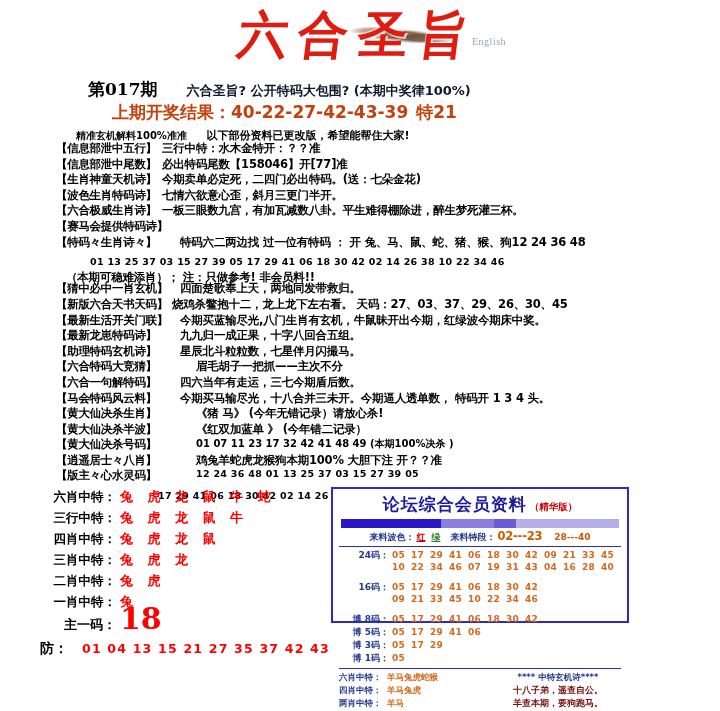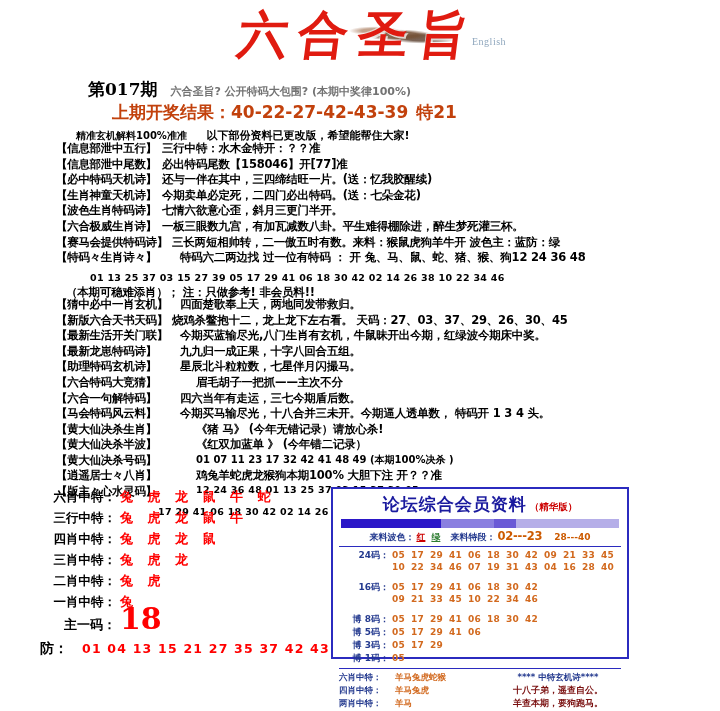--- a/index.html
+++ b/index.html
@@ -51,21 +51,21 @@
 
   
   .issue-line{
     position:absolute;left:88px;top:78px;white-space:nowrap;
   }
   .issue-no{
     font-family:"DejaVu Serif","Liberation Serif",serif;
     font-size:17px;font-weight:bold;color:#000;
   }
   .issue-sub{
-    font-size:11px;font-weight:bold;color:#737373;margin-left:8px;
+    font-size:13px;font-weight:bold;color:#0f172a;margin-left:24px;
     font-family:"DejaVu Sans","Liberation Sans",sans-serif;
   }
   .result-line{
     position:absolute;left:112px;top:101px;white-space:nowrap;
     font-size:17px;font-weight:bold;color:#c2410c;
     font-family:"DejaVu Sans","Liberation Sans",sans-serif;
   }
   .result-line .sp{margin-left:8px;}
 
   
@@ -126,21 +126,21 @@
   .main-code-v{font-family:"DejaVu Serif","Liberation Serif",serif;font-size:30px;font-weight:bold;color:#ff0000;line-height:26px;}
   .defend{
     position:absolute;left:40px;top:640px;white-space:nowrap;
     display:flex;align-items:baseline;
   }
   .defend-k{font-size:14px;font-weight:bold;color:#000;width:34px;flex:0 0 34px;}
   .defend-v{font-size:12.5px;font-weight:bold;color:#ff0000;letter-spacing:1.2px;padding-left:8px;}
 
   
   .bluebox{
-    position:absolute;left:331px;top:487px;width:298px;height:172px;
+    position:absolute;left:331px;top:487px;width:298px;height:136px;
     border:2px solid #2b2bbf;background:#ffffff;
     box-sizing:border-box;
   }
   .bb-title{
     text-align:center;margin-top:4px;white-space:nowrap;
   }
   .bb-title .t1{
     font-size:17px;font-weight:bold;color:#1a1a9e;
     font-family:"DejaVu Serif","Liberation Serif",serif;letter-spacing:1px;
   }
@@ -175,21 +175,21 @@
     font-size:9px;font-weight:bold;color:#d2691e;letter-spacing:.2px;
   }
   .bb-n span{display:inline-block;width:19px;}
   .bb-gap{height:6px;}
   .bb-sep2{margin:3px 6px 0 6px;border-top:1px solid #2b2bbf;}
   .bb-foot{display:flex;padding-top:3px;}
   .bb-foot-l{width:150px;flex:0 0 150px;padding-left:6px;}
   .bb-foot-r{flex:1;text-align:center;}
   .bb-frow{display:flex;align-items:baseline;white-space:nowrap;height:13px;}
   .bb-fk{font-size:8.5px;font-weight:bold;color:#243a8f;width:48px;flex:0 0 48px;}
-  .bb-fv{font-size:8.5px;font-weight:bold;color:#d2691e;margin-left:8px;}
+  .bb-fv{font-size:8.5px;font-weight:bold;color:#d2691e;}
   .bb-rtitle{font-size:8.5px;font-weight:bold;color:#243a8f;white-space:nowrap;}
   .bb-rline{font-size:9px;font-weight:bold;color:#7a1010;white-space:nowrap;line-height:13px;}
 </style>
 </head>
 <body>
 
 <div class="banner">
   <div class="banner-img"></div>
   <div class="banner-title">六合圣旨</div>
   <div class="banner-eng">English</div>
@@ -213,38 +213,33 @@
 
   <div class="row">
     <div class="lbl">【信息部泄中五行】</div>
     <div class="val">三行中特：水木金特开：？？准</div>
   </div>
   <div class="row">
     <div class="lbl">【信息部泄中尾数】</div>
     <div class="val">必出特码尾数【158046】开[77]准</div>
   </div>
   <div class="row">
-    <div class="lbl">【必中特码天机诗】</div>
-    <div class="val">还与一伴在其中，三四缔结旺一片。(送：忆我胶醒续)</div>
-  </div>
-  <div class="row">
     <div class="lbl">【生肖神童天机诗】</div>
     <div class="val">今期卖单必定死，二四门必出特码。(送：七朵金花)</div>
   </div>
   <div class="row">
     <div class="lbl">【波色生肖特码诗】</div>
     <div class="val">七情六欲意心歪，斜月三更门半开。</div>
   </div>
   <div class="row">
     <div class="lbl">【六合极威生肖诗】</div>
     <div class="val">一板三眼数九宫，有加瓦减数八卦。平生难得棚除进，醉生梦死灌三杯。</div>
   </div>
   <div class="row">
     <div class="lbl">【赛马会提供特码诗】</div>
-    <div class="val indent2">三长两短相帅转，二一傲五时有数。来料：猴鼠虎狗羊牛开 波色主：蓝防：绿</div>
   </div>
   <div class="row">
     <div class="lbl">【特码々生肖诗々】</div>
     <div class="val indent4">特码六二两边找  过一位有特码 ：  开 兔、马、鼠、蛇、猪、猴、狗12 24 36 48</div>
   </div>
 
   <div class="row-free">
     <span class="val nums indent3">01 13 25 37 03 15 27 39 05 17 29 41 06 18 30 42 02 14 26 38 10 22 34 46</span>
   </div>
   <div class="row-free">

